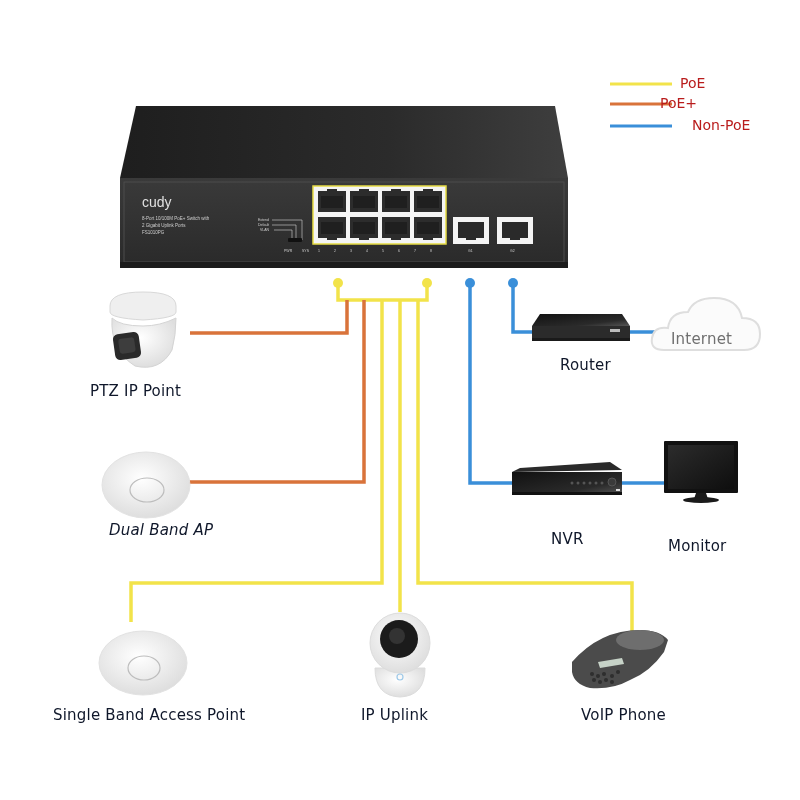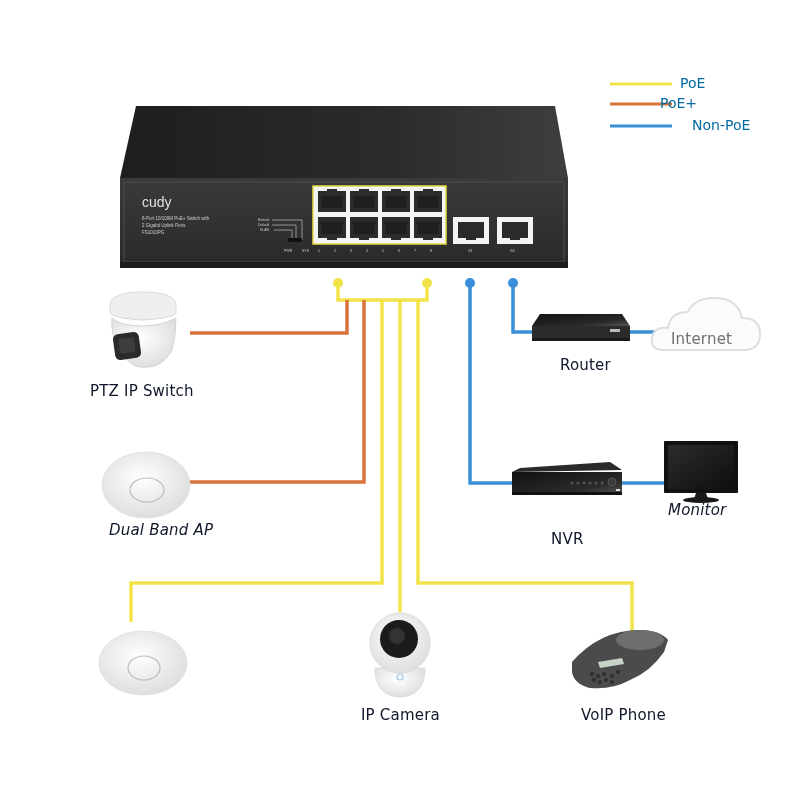--- a/index.html
+++ b/index.html
@@ -1,20 +1,20 @@
 <!DOCTYPE html>
 <html><head>
 <meta charset="utf-8">
 <style>
   html, body { margin: 0; padding: 0; background: #ffffff; }
   #stage { position: relative; width: 800px; height: 800px; overflow: hidden; background: #ffffff;
            font-family: "DejaVu Sans", "Liberation Sans", sans-serif; }
   svg#diagram { position: absolute; left: 0; top: 0; width: 800px; height: 800px; }
   .lbl { position: absolute; color: #0f172a; font-size: 15px; white-space: nowrap; letter-spacing: 0.2px; }
-  .legend-text { position: absolute; color: #0369a1; font-size: 14px; white-space: nowrap; }
+  .legend-text { position: absolute; color: #b91c1c; font-size: 14px; white-space: nowrap; }
   .sw-text { font-family: "Liberation Sans", sans-serif; fill: #cfcfcf; }
 </style>
 </head>
 <body>
 
 <div id="stage">
 <svg id="diagram" viewBox="0 0 800 800" xmlns="http://www.w3.org/2000/svg">
   <defs>
     <linearGradient id="swTop" x1="0" y1="0" x2="1" y2="0">
       <stop offset="0" stop-color="#1e1e1e"></stop>
@@ -235,21 +235,22 @@
     <rect x="668" y="445" width="66" height="44" fill="url(#screenGrad)"></rect>
     <path d="M696,493 L706,493 L708,499 L694,499 Z" fill="#1a1a1a"></path>
     <ellipse cx="701" cy="500" rx="18" ry="3" fill="#1a1a1a"></ellipse>
   </g>
 </svg>
 
 <div class="legend-text" style="left:680px; top:75px;">PoE</div>
 <div class="legend-text" style="left:660px; top:95px;">PoE+</div>
 <div class="legend-text" style="left:692px; top:117px;">Non-PoE</div>
 
-<div class="lbl" style="left:90px; top:382px;">PTZ IP Switch</div>
+<div class="lbl" style="left:90px; top:382px;">PTZ IP Point</div>
 <div class="lbl" style="left:109px; top:521px;font-style:italic;">Dual Band AP</div>
-<div class="lbl" style="left:361px; top:706px;">IP Camera</div>
+<div class="lbl" style="left:53px; top:706px;">Single Band Access Point</div>
+<div class="lbl" style="left:361px; top:706px;">IP Uplink</div>
 <div class="lbl" style="left:581px; top:706px;text-align:center;">VoIP Phone</div>
 <div class="lbl" style="left:560px; top:356px;">Router</div>
 <div class="lbl" style="left:671px; top:330px; color:#707070;">Internet</div>
 <div class="lbl" style="left:551px; top:530px;">NVR</div>
-<div class="lbl" style="left:668px; top:501px;font-style:italic;">Monitor</div>
+<div class="lbl" style="left:668px; top:537px;">Monitor</div>
 </div>
 
 </body></html>

